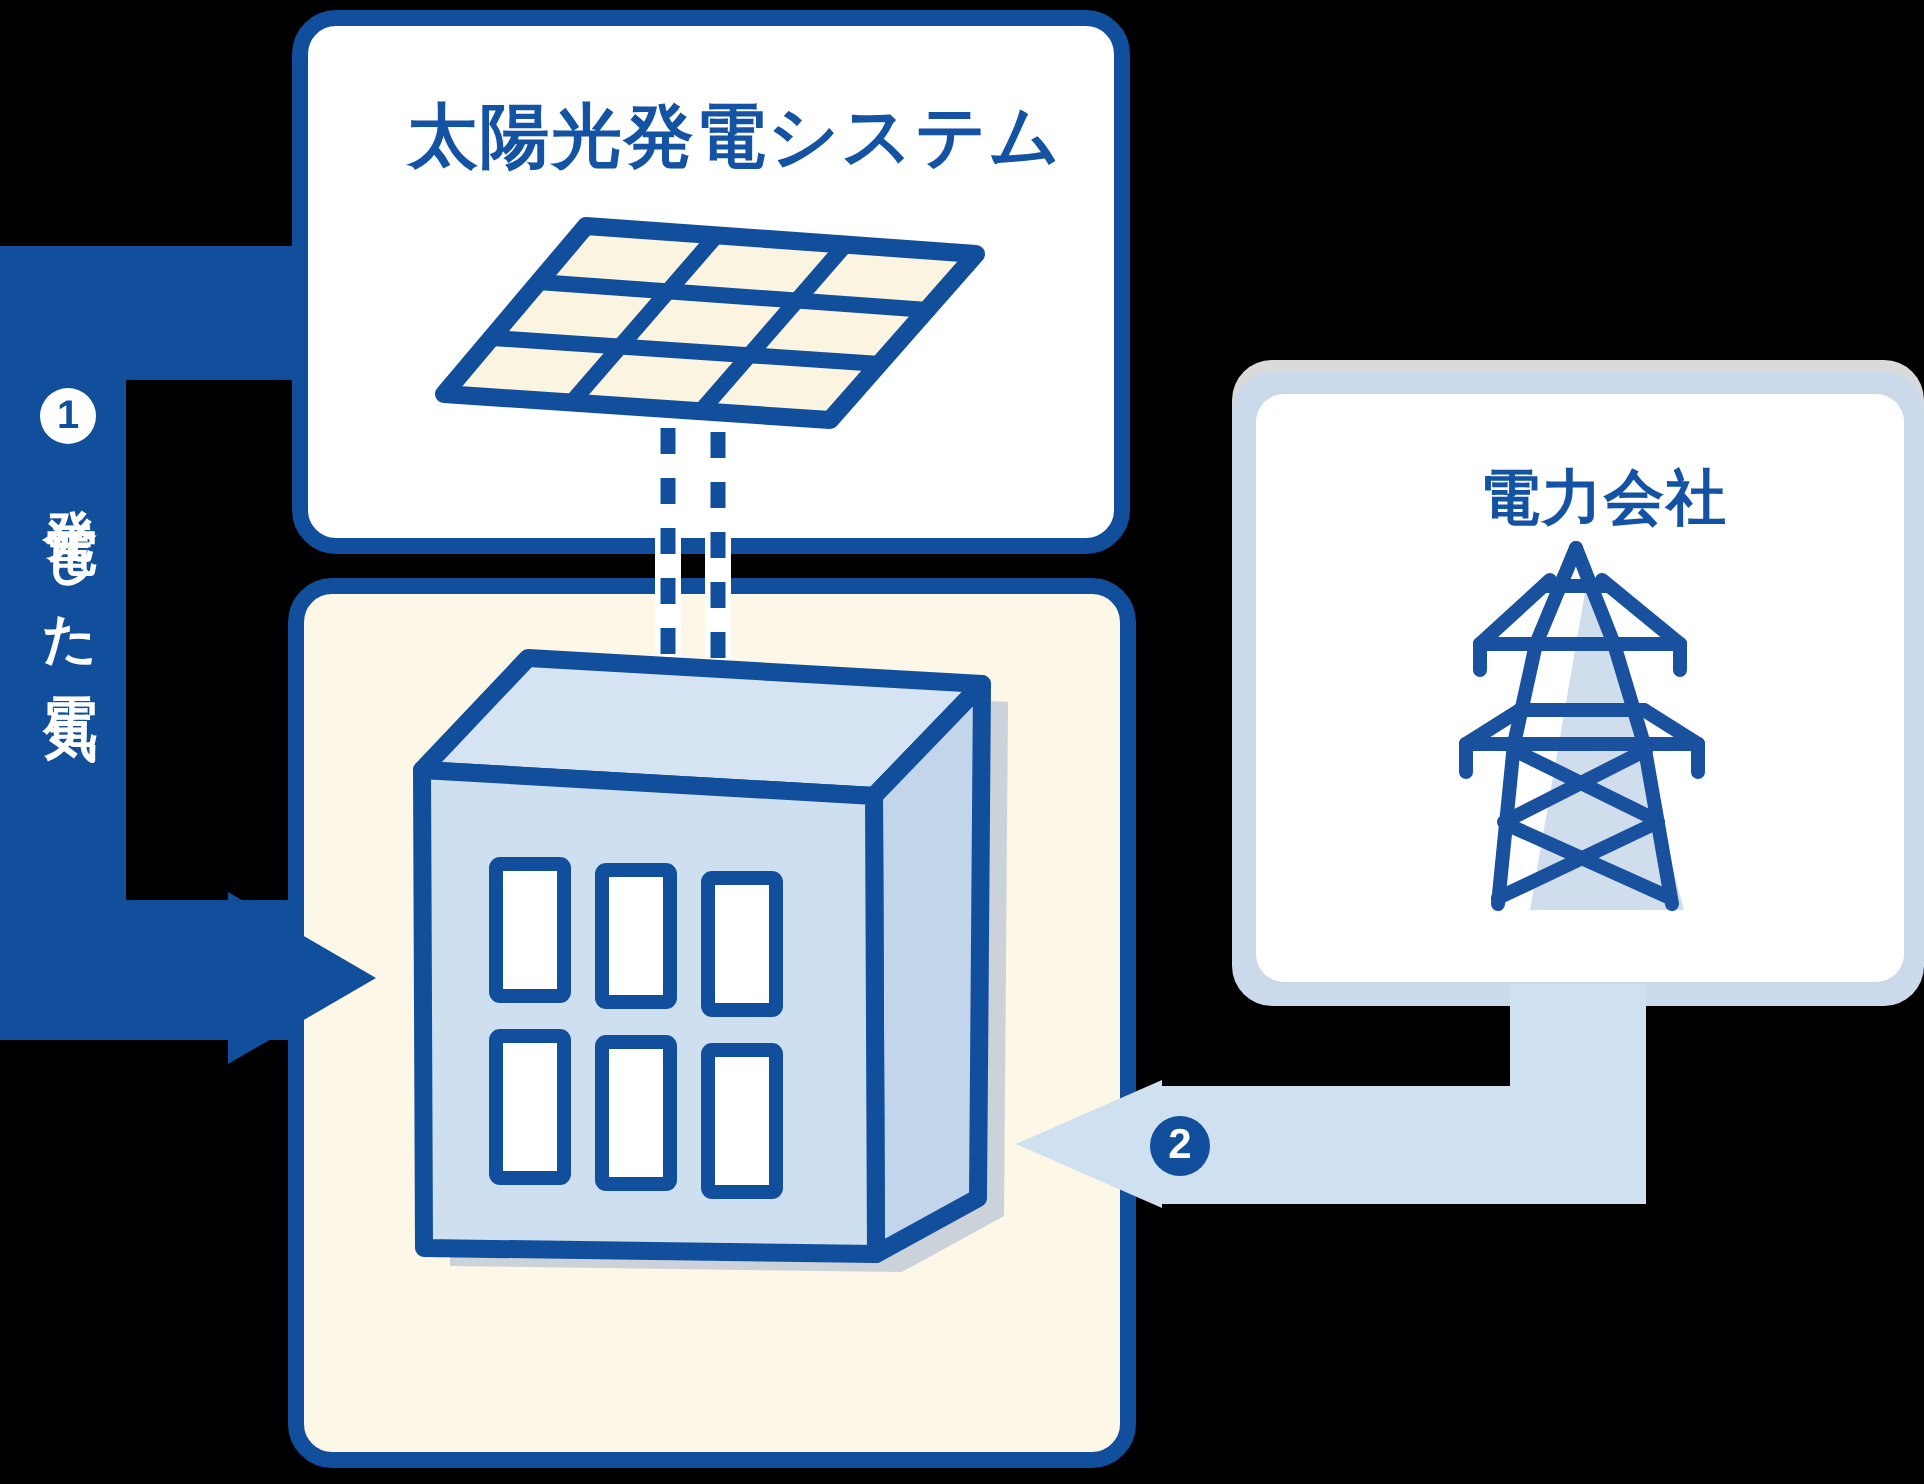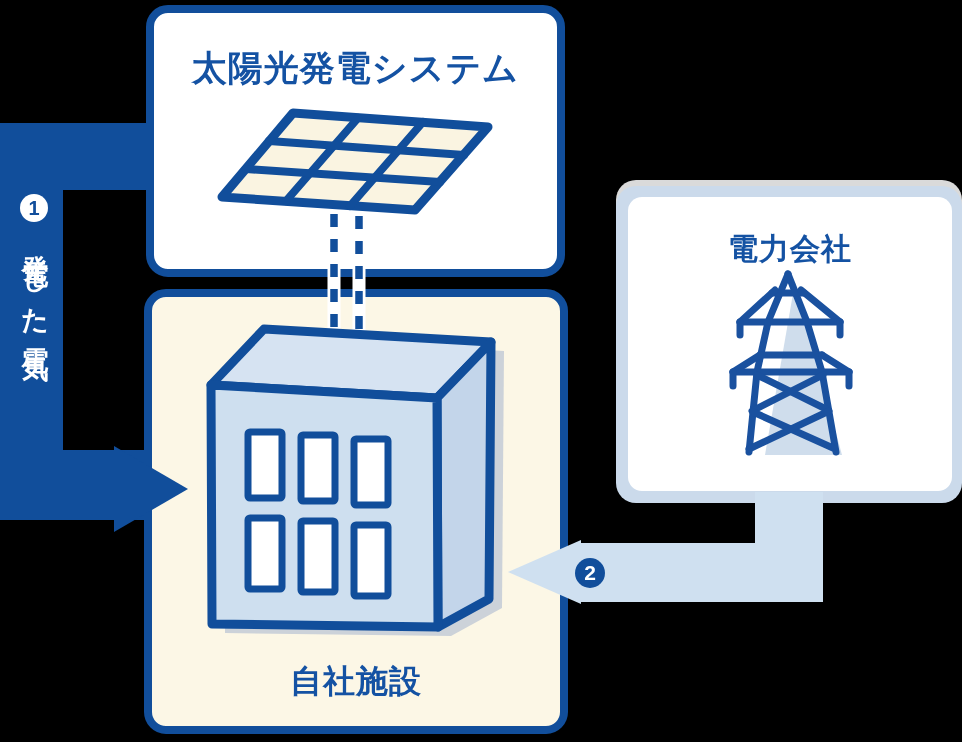--- a/index.html
+++ b/index.html
@@ -27,21 +27,21 @@
     background:#cbdaeb;border-radius:20px;
     box-shadow:0 -6px 0 #dadada;
   }
   .power-box{
     position:absolute;left:12px;top:11px;width:324px;height:294px;
     background:#fff;border-radius:14px;
   }
   
   .ttl{
     position:absolute;text-align:center;color:#1452a3;font-weight:bold;
-    letter-spacing:1px;white-space:nowrap;
+    letter-spacing:1px;white-space:nowrap;padding-left:12px;
   }
   .solar-title{left:146px;top:45px;width:419px;font-size:35px;}
   .facility-label{left:144px;top:660px;width:424px;font-size:32px;}
   .power-title{left:628px;top:229px;width:324px;font-size:30px;}
   
   .f1{position:absolute;background:#114e9b;z-index:6;}
   .f1-topband{left:0;top:123px;width:150px;height:67px;}
   .f1-strip{left:0;top:123px;width:63px;height:397px;}
   .f1-botband{left:0;top:450px;width:150px;height:70px;}
   .f1-head{
@@ -101,21 +101,20 @@
 
   <div class="solar-box"></div>
 
   <div class="facility-box"></div>
 
   <div class="power-backing">
     <div class="power-box"></div>
   </div>
 
   <div class="ttl solar-title">太陽光発電システム</div>
-  <div class="ttl facility-label">自社施設</div>
   <div class="ttl power-title">電力会社</div>
 
   <svg class="art" viewBox="0 0 962 742">
 
     <g>
       <line x1="334" y1="214" x2="334" y2="349" stroke="#ffffff" stroke-width="13"></line>
       <line x1="359" y1="216" x2="359" y2="352" stroke="#ffffff" stroke-width="13"></line>
       <line x1="334" y1="214" x2="334" y2="349" stroke="#114e9b" stroke-width="7.5" stroke-dasharray="13 12"></line>
       <line x1="359" y1="216" x2="359" y2="352" stroke="#114e9b" stroke-width="7.5" stroke-dasharray="13 12"></line>
     </g>

